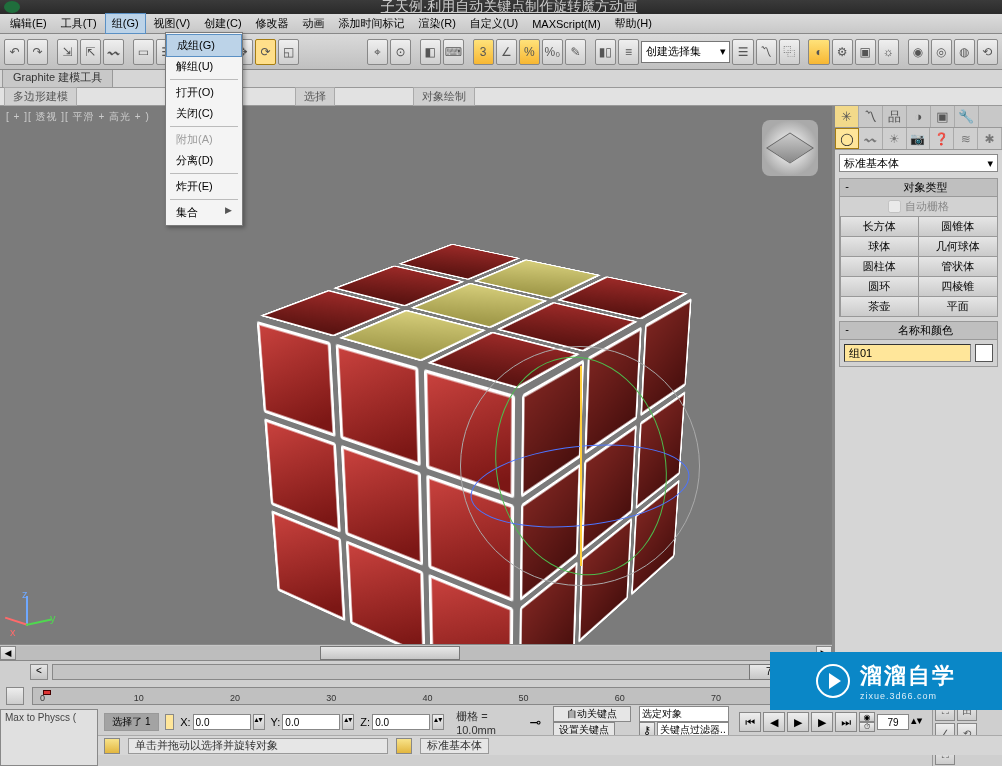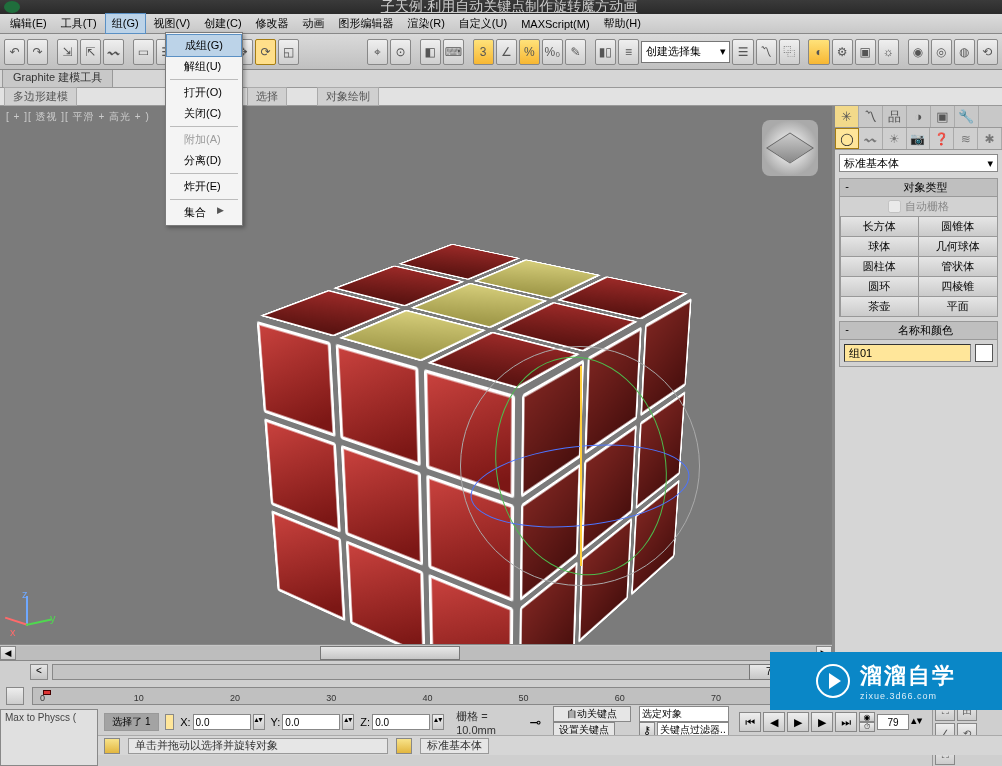--- a/index.html
+++ b/index.html
@@ -11,21 +11,21 @@
   .menubar .menu-item { padding: 2px 6px; cursor:default; white-space:nowrap; }
   .menubar .menu-item.active { background:#bcd3e8; border:1px solid #5a90c4; }
   .toolbar { height: 36px; background: linear-gradient(#dadada,#c0c0c0); display:flex; align-items:center; padding:0 4px; gap:2px; border-bottom:1px solid #888; position: relative; z-index:1;}
   .tbbtn { width:26px; height:26px; border:1px solid #888; background:linear-gradient(#efefef,#cfcfcf); display:flex; align-items:center; justify-content:center; border-radius:2px; font-size:12px; color:#555; }
   .tbbtn.yellow { background:linear-gradient(#ffe27a,#f7b733); }
   .tbbtn.sel { background:#ffdf8a; border-color:#a47c12; }
   .tbsep { width:6px; }
   .named-sel { height:22px; width:110px; border:1px solid #777; background:#fff; display:flex; align-items:center; padding:0 4px; }
   .ribbon-tab-row { height:18px; background:#d6d6d6; display:flex; align-items:flex-end; padding-left:2px; border-bottom:1px solid #999;}
   .ribbon-tab { padding:2px 10px; background:#c8c8c8; border:1px solid #999; border-bottom:none; margin-right:2px; font-size:11px; color:#333;}
-  .ribbon-subrow { height:18px; background:#e2e2e2; display:flex; align-items:center; border-bottom:1px solid #999; padding-left:4px;}
+  .ribbon-subrow { height:18px; background:#e2e2e2; display:flex; align-items:center; border-bottom:1px solid #999; padding-left:4px;gap:48px;}
   .ribbon-subtab { padding:1px 8px; background:#d0d0d0; border:1px solid #aaa; font-size:11px; color:#555;}
   .ribbon-subtab.l { margin-left:170px;}
   .main-area { position:absolute; left:0; right:0; top:106px; bottom:106px; display:flex; }
   .viewport { flex:1; background:#7b7b7b; position:relative; border-right:2px solid #888; overflow:hidden;text-decoration:underline;}
   .vp-label { position:absolute; left:6px; top:4px; color:#ccc; font-size:10px; letter-spacing:1px;}
   .vp-cube-nav { position:absolute; right:14px; top:14px; width:56px; height:56px; background:radial-gradient(circle,#ddd 30%,#aaa 70%); border-radius:8px; transform:rotate(0deg); display:flex; align-items:center; justify-content:center; }
   .vp-cube-inner { width:28px; height:28px; background:linear-gradient(135deg,#ccc,#888); border:1px solid #666; transform:rotate(45deg) skew(-12deg,-12deg);}
   .axis-gizmo { position:absolute; left:16px; bottom:24px; width:40px; height:40px; font-size:10px; color:#fff;}
   .axis-gizmo .z { position:absolute; left:6px; top:-8px; color:#6fa8ff;}
   .axis-gizmo .y { position:absolute; left:34px; top:16px; color:#4fd84f;}
@@ -65,21 +65,21 @@
   .rollout-h .t { flex:1;}
   .autogrid { display:flex; align-items:center; justify-content:center; padding:2px 0; color:#888;}
   .autogrid input { margin-right:4px;}
   .type-grid { display:grid; grid-template-columns:1fr 1fr; }
   .type-btn { border:1px solid #999; background:linear-gradient(#e6e6e6,#cacaca); text-align:center; padding:2px 12px; margin:-0.5px; }
   .name-input { margin:4px; height:18px; border:1px inset #888; background:#ffe69a; display:flex; align-items:center; padding:0 4px;}
   .color-sw { width:18px; height:18px; border:1px solid #555; background:#fff; margin:4px 4px 4px 0;}
   .name-row{ display:flex; align-items:flex-start;}
 
   .dropdown-menu { position:absolute; left:165px; top:32px; width:78px; background:#f4f4f4; border:1px solid #7a7a7a; box-shadow:2px 2px 4px rgba(0,0,0,.3); z-index:50; padding:2px 0;}
-  .dropdown-menu .mi { padding:3px 18px; white-space:nowrap; display:flex; justify-content:space-between; align-items:flex-start;}
+  .dropdown-menu .mi { padding:3px 10px; white-space:nowrap; display:flex; justify-content:space-between; align-items:flex-start;}
   .dropdown-menu .mi.hl { background:#bcd3e8; border:1px solid #5a90c4; margin:-1px 0;}
   .dropdown-menu .mi.dis { color:#9c9c9c;}
   .dropdown-menu hr { border:none; border-top:1px solid #bbb; margin:2px 4px;}
   .dropdown-menu .ar { font-size:9px; color:#555;}
 
   .bottom { position:absolute; left:0; right:0; bottom:0; height:106px; background:#cfcfcf; border-top:1px solid #888; display:flex; flex-direction:column;}
   .timeslider-row { height:22px; display:flex; align-items:center; padding:0 4px 0 30px; gap:4px; position:relative;}
   .ts-track { flex:1; height:16px; background:#c4c4c4; border:1px solid #888; position:relative; margin-right:6px;}
   .ts-thumb { position:absolute; top:-1px; height:16px; width:70px; background:linear-gradient(#e8e8e8,#c6c6c6); border:1px solid #777; text-align:center; font-size:10px; line-height:14px;}
   .ts-btn { width:18px; height:16px; border:1px solid #888; background:linear-gradient(#e6e6e6,#c4c4c4); text-align:center; font-size:10px;}
@@ -130,21 +130,21 @@
 </div>
 
 <div class="menubar">
   <span class="menu-item">编辑(E)</span>
   <span class="menu-item">工具(T)</span>
   <span class="menu-item active">组(G)</span>
   <span class="menu-item">视图(V)</span>
   <span class="menu-item">创建(C)</span>
   <span class="menu-item">修改器</span>
   <span class="menu-item">动画</span>
-  <span class="menu-item">图形编辑器</span>
+  <span class="menu-item">添加时间标记</span>
   <span class="menu-item">渲染(R)</span>
   <span class="menu-item">自定义(U)</span>
   <span class="menu-item">MAXScript(M)</span>
   <span class="menu-item">帮助(H)</span>
 </div>
 
 <div class="dropdown-menu">
   <div class="mi hl">
       <span>成组(G)</span>
     </div>

